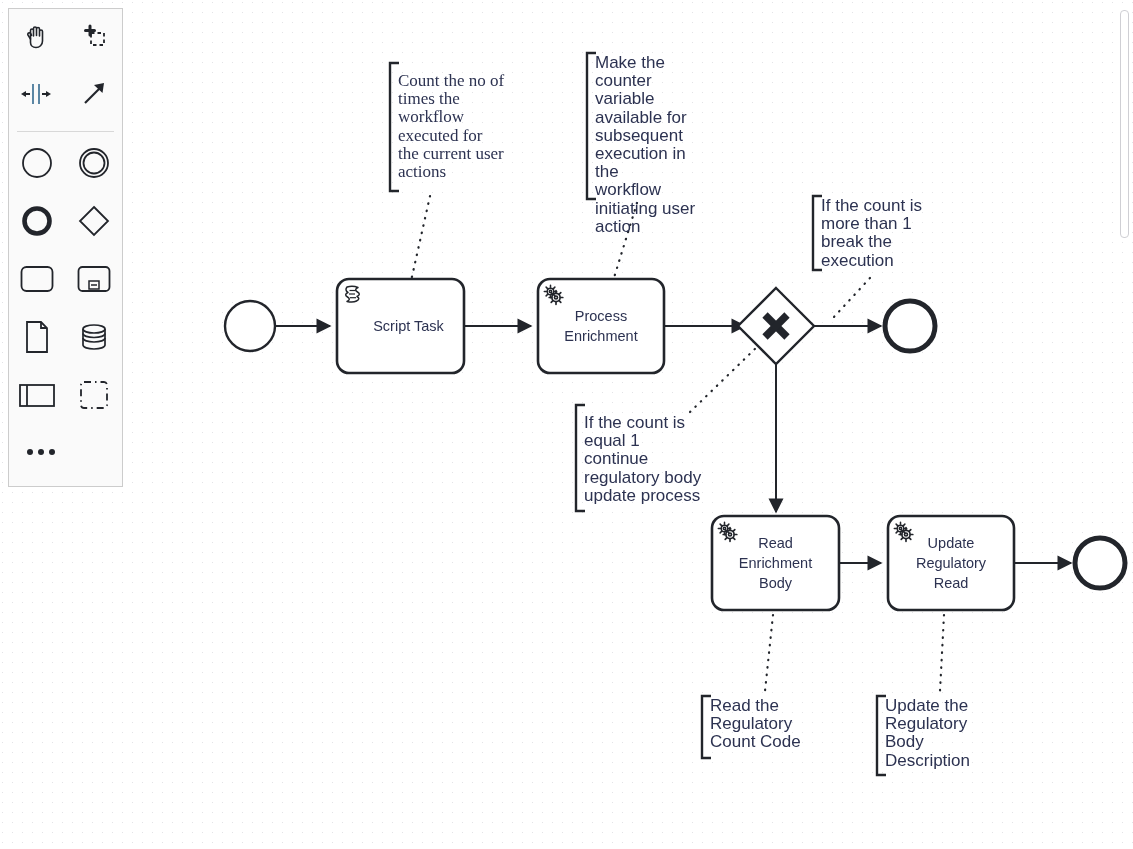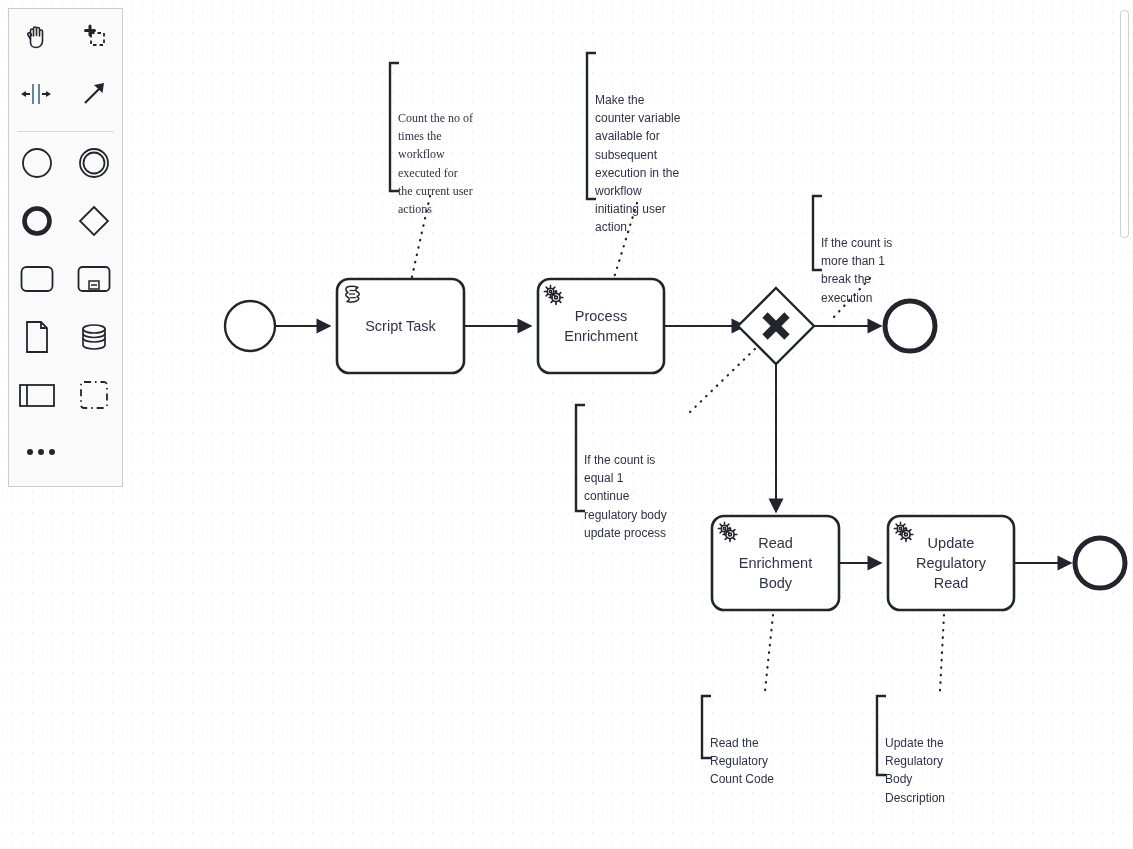--- a/index.html
+++ b/index.html
@@ -91,24 +91,23 @@
     color: #2c3251;
     font-size: 14.5px;
     line-height: 20px;
     text-align: center;
     pointer-events: none;
     white-space: pre-line;
   }
   .annot-text {
     position: absolute;
     color: #2c3251;
-    font-size: 12px;
+    font-size: 17px;
     line-height: 18.2px;
     white-space: pre-line;
-    margin-top: 37px;
   }
 </style>
 </head>
 <body>
 
 <div id="app">
 
   <div id="canvas">
 
     <svg id="diagram-svg" width="1133" height="849">
@@ -238,21 +237,21 @@
       <g stroke="#22252b" stroke-width="2.4" fill="none">
         <path d="M 399 63 L 390 63 L 390 191 L 399 191"></path>
         <path d="M 596 53 L 587 53 L 587 199 L 596 199"></path>
         <path d="M 822 196 L 813 196 L 813 270 L 822 270"></path>
         <path d="M 585 405 L 576 405 L 576 511 L 585 511"></path>
         <path d="M 711 696 L 702 696 L 702 758 L 711 758"></path>
         <path d="M 886 696 L 877 696 L 877 775 L 886 775"></path>
       </g>
     </svg>
 
-    <div class="node-label" style="left:337px; top:316px; width:127px;">Script Task</div>
+    <div class="node-label" style="left:337px; top:316px; width:127px;padding-left:8px;">Script Task</div>
 
     <div class="node-label" style="left:538px; top:306px; width:126px;">Process
 Enrichment</div>
 
     <div class="node-label" style="left:712px; top:533px; width:127px;">Read
 Enrichment
 Body</div>
 
     <div class="node-label" style="left:888px; top:533px; width:126px;">Update
 Regulatory

